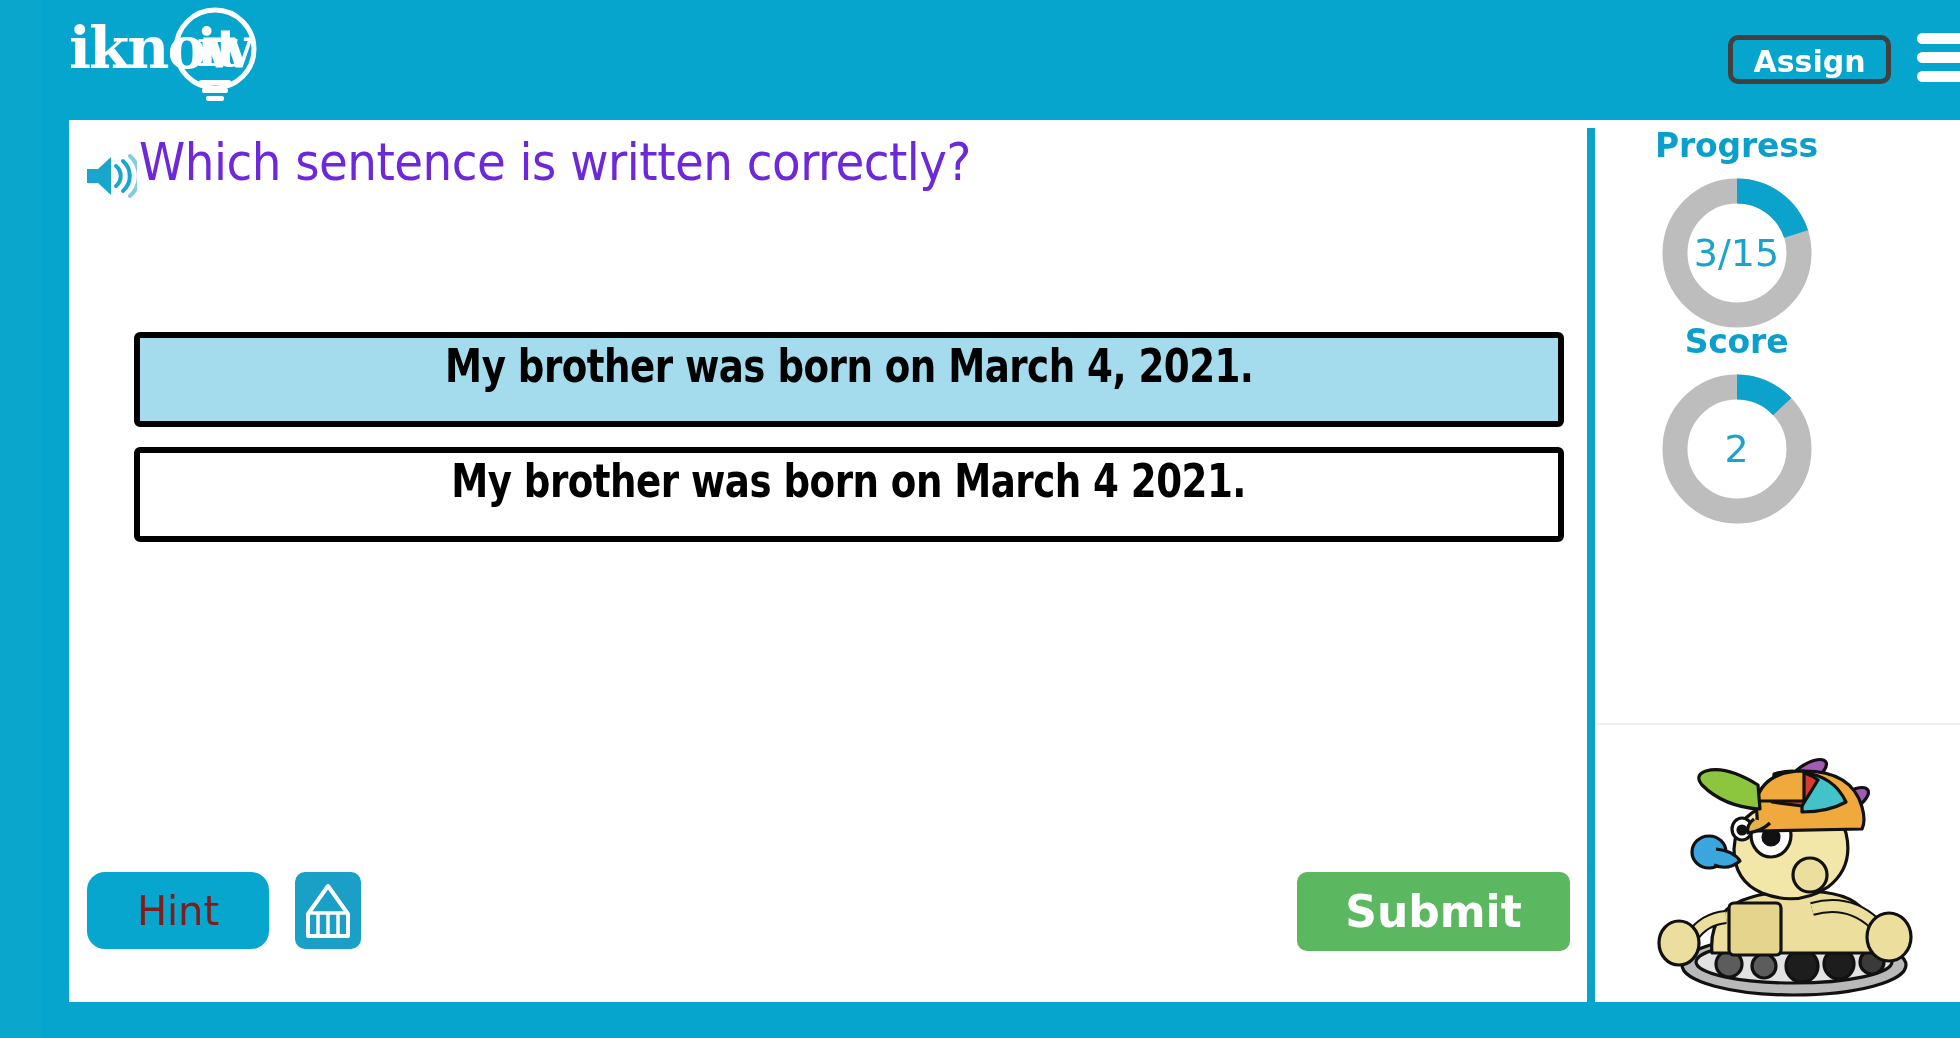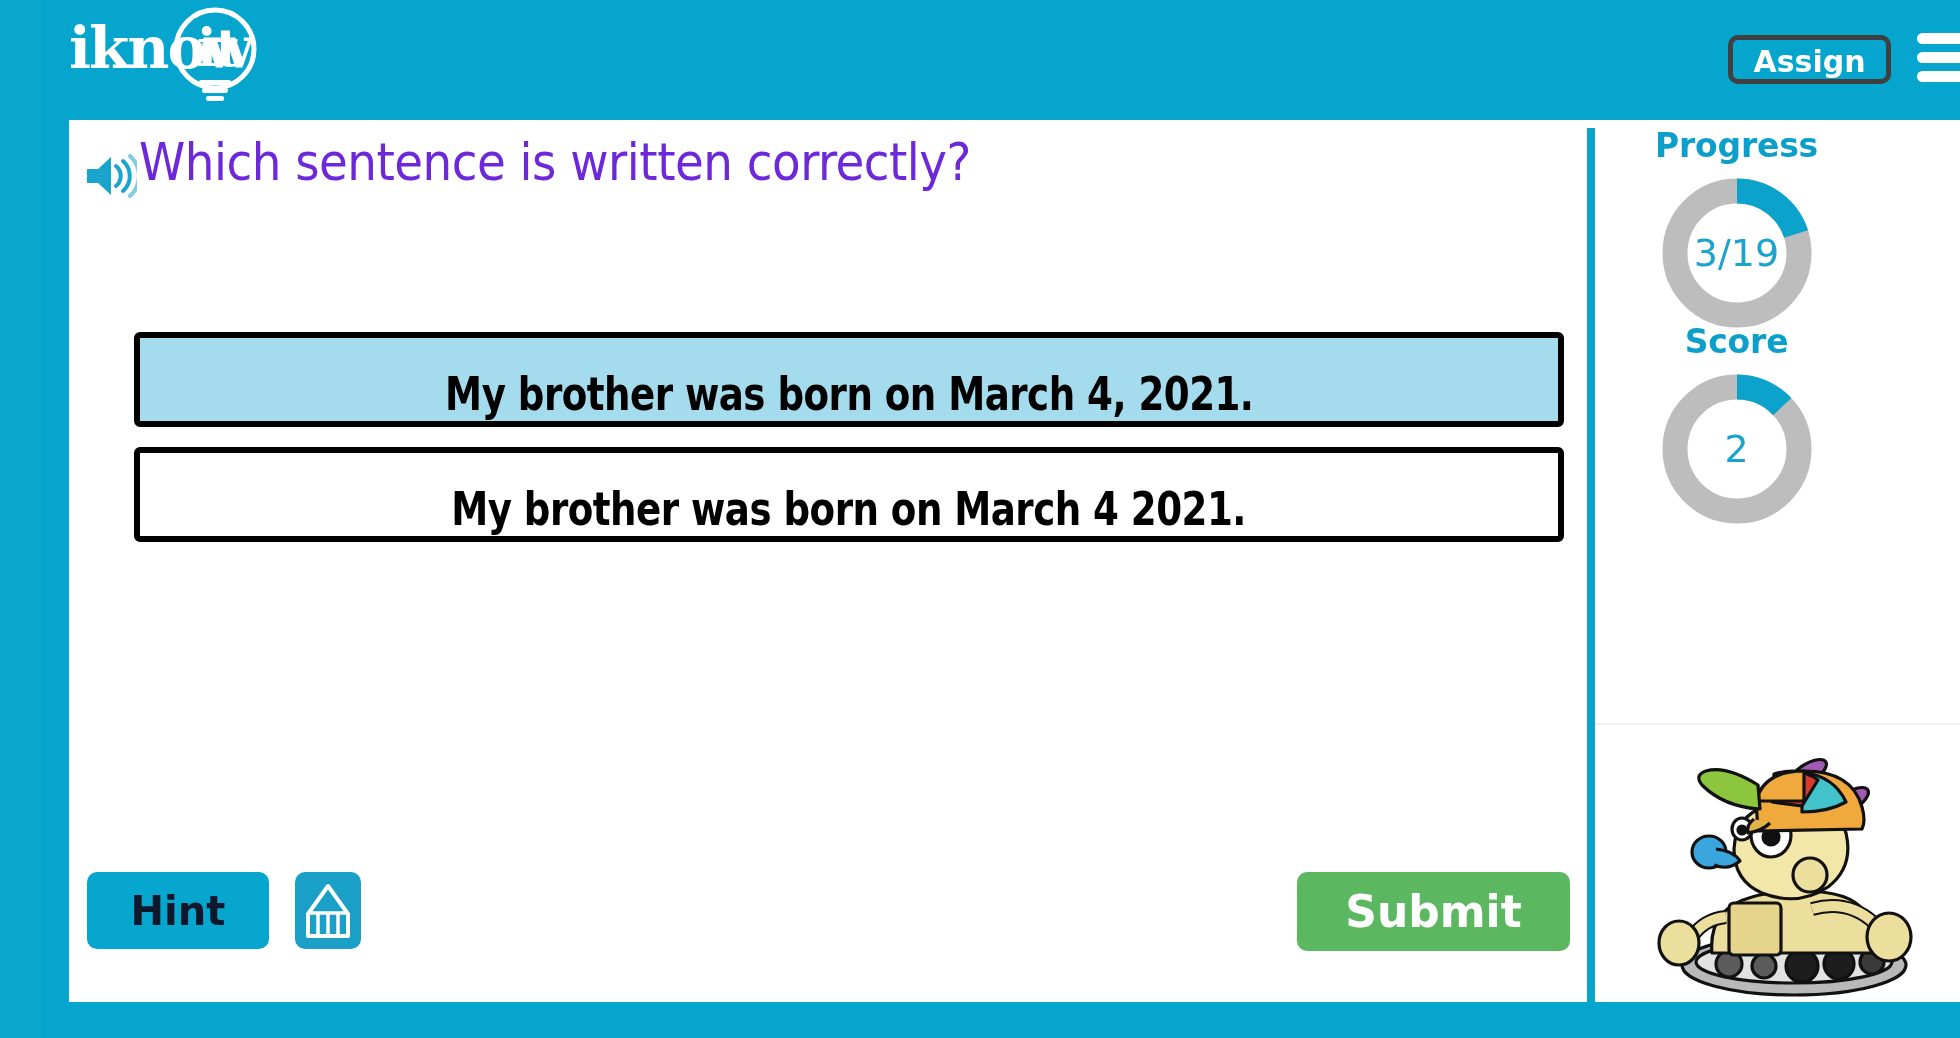--- a/index.html
+++ b/index.html
@@ -167,21 +167,21 @@
   .choice {
     position: relative;
     width: 1430px;
     height: 95px;
     border: 6px solid #000000;
     border-radius: 6px;
     background: #ffffff;
     margin-bottom: 20px;
     cursor: pointer;
     display: flex;
-    align-items: flex-end;
+    align-items: flex-start;
     justify-content: center;
   }
 
   .choice.selected { background: #a4dcee; }
 
   .choice-label {
     font-size: 47px;
     font-weight: bold;
     color: #000000;
     font-family: "DejaVu Sans Condensed", "DejaVu Sans", sans-serif;
@@ -193,24 +193,24 @@
 
   
   .hint-btn {
     position: absolute;
     left: 18px;
     top: 752px;
     width: 182px;
     height: 77px;
     background: #07a6cf;
     border: none;
-    border-radius: 10px;
-    color: #0f172a;
+    border-radius: 18px;
+    color: #7f1d1d;
     font-size: 40px;
-    font-weight: bold;
+    font-weight: normal;
     font-family: "DejaVu Sans", sans-serif;
     cursor: pointer;
     line-height: 74px;
     text-align: center;
   }
 
   .pencil-btn {
     position: absolute;
     left: 226px;
     top: 752px;
@@ -374,21 +374,21 @@
 
     <div class="side-panel">
 
       <div class="stat-block" style="top:6px;">
         <div class="stat-label">Progress</div>
         <div class="ring-wrap">
           <svg width="160" height="160" viewBox="0 0 160 160">
             <circle cx="80" cy="80" r="62" fill="none" stroke="#bdbdbd" stroke-width="25"></circle>
             <circle cx="80" cy="80" r="62" fill="none" stroke="#0ba3cb" stroke-width="25" stroke-dasharray="77.9 311.6" transform="rotate(-90 80 80)"></circle>
           </svg>
-          <div class="ring-value">3/19</div>
+          <div class="ring-value">3/15</div>
         </div>
       </div>
 
       <div class="stat-block" style="top:202px;">
         <div class="stat-label">Score</div>
         <div class="ring-wrap">
           <svg width="160" height="160" viewBox="0 0 160 160">
             <circle cx="80" cy="80" r="62" fill="none" stroke="#bdbdbd" stroke-width="25"></circle>
             <circle cx="80" cy="80" r="62" fill="none" stroke="#0ba3cb" stroke-width="25" stroke-dasharray="50.6 338.9" transform="rotate(-90 80 80)"></circle>
           </svg>

